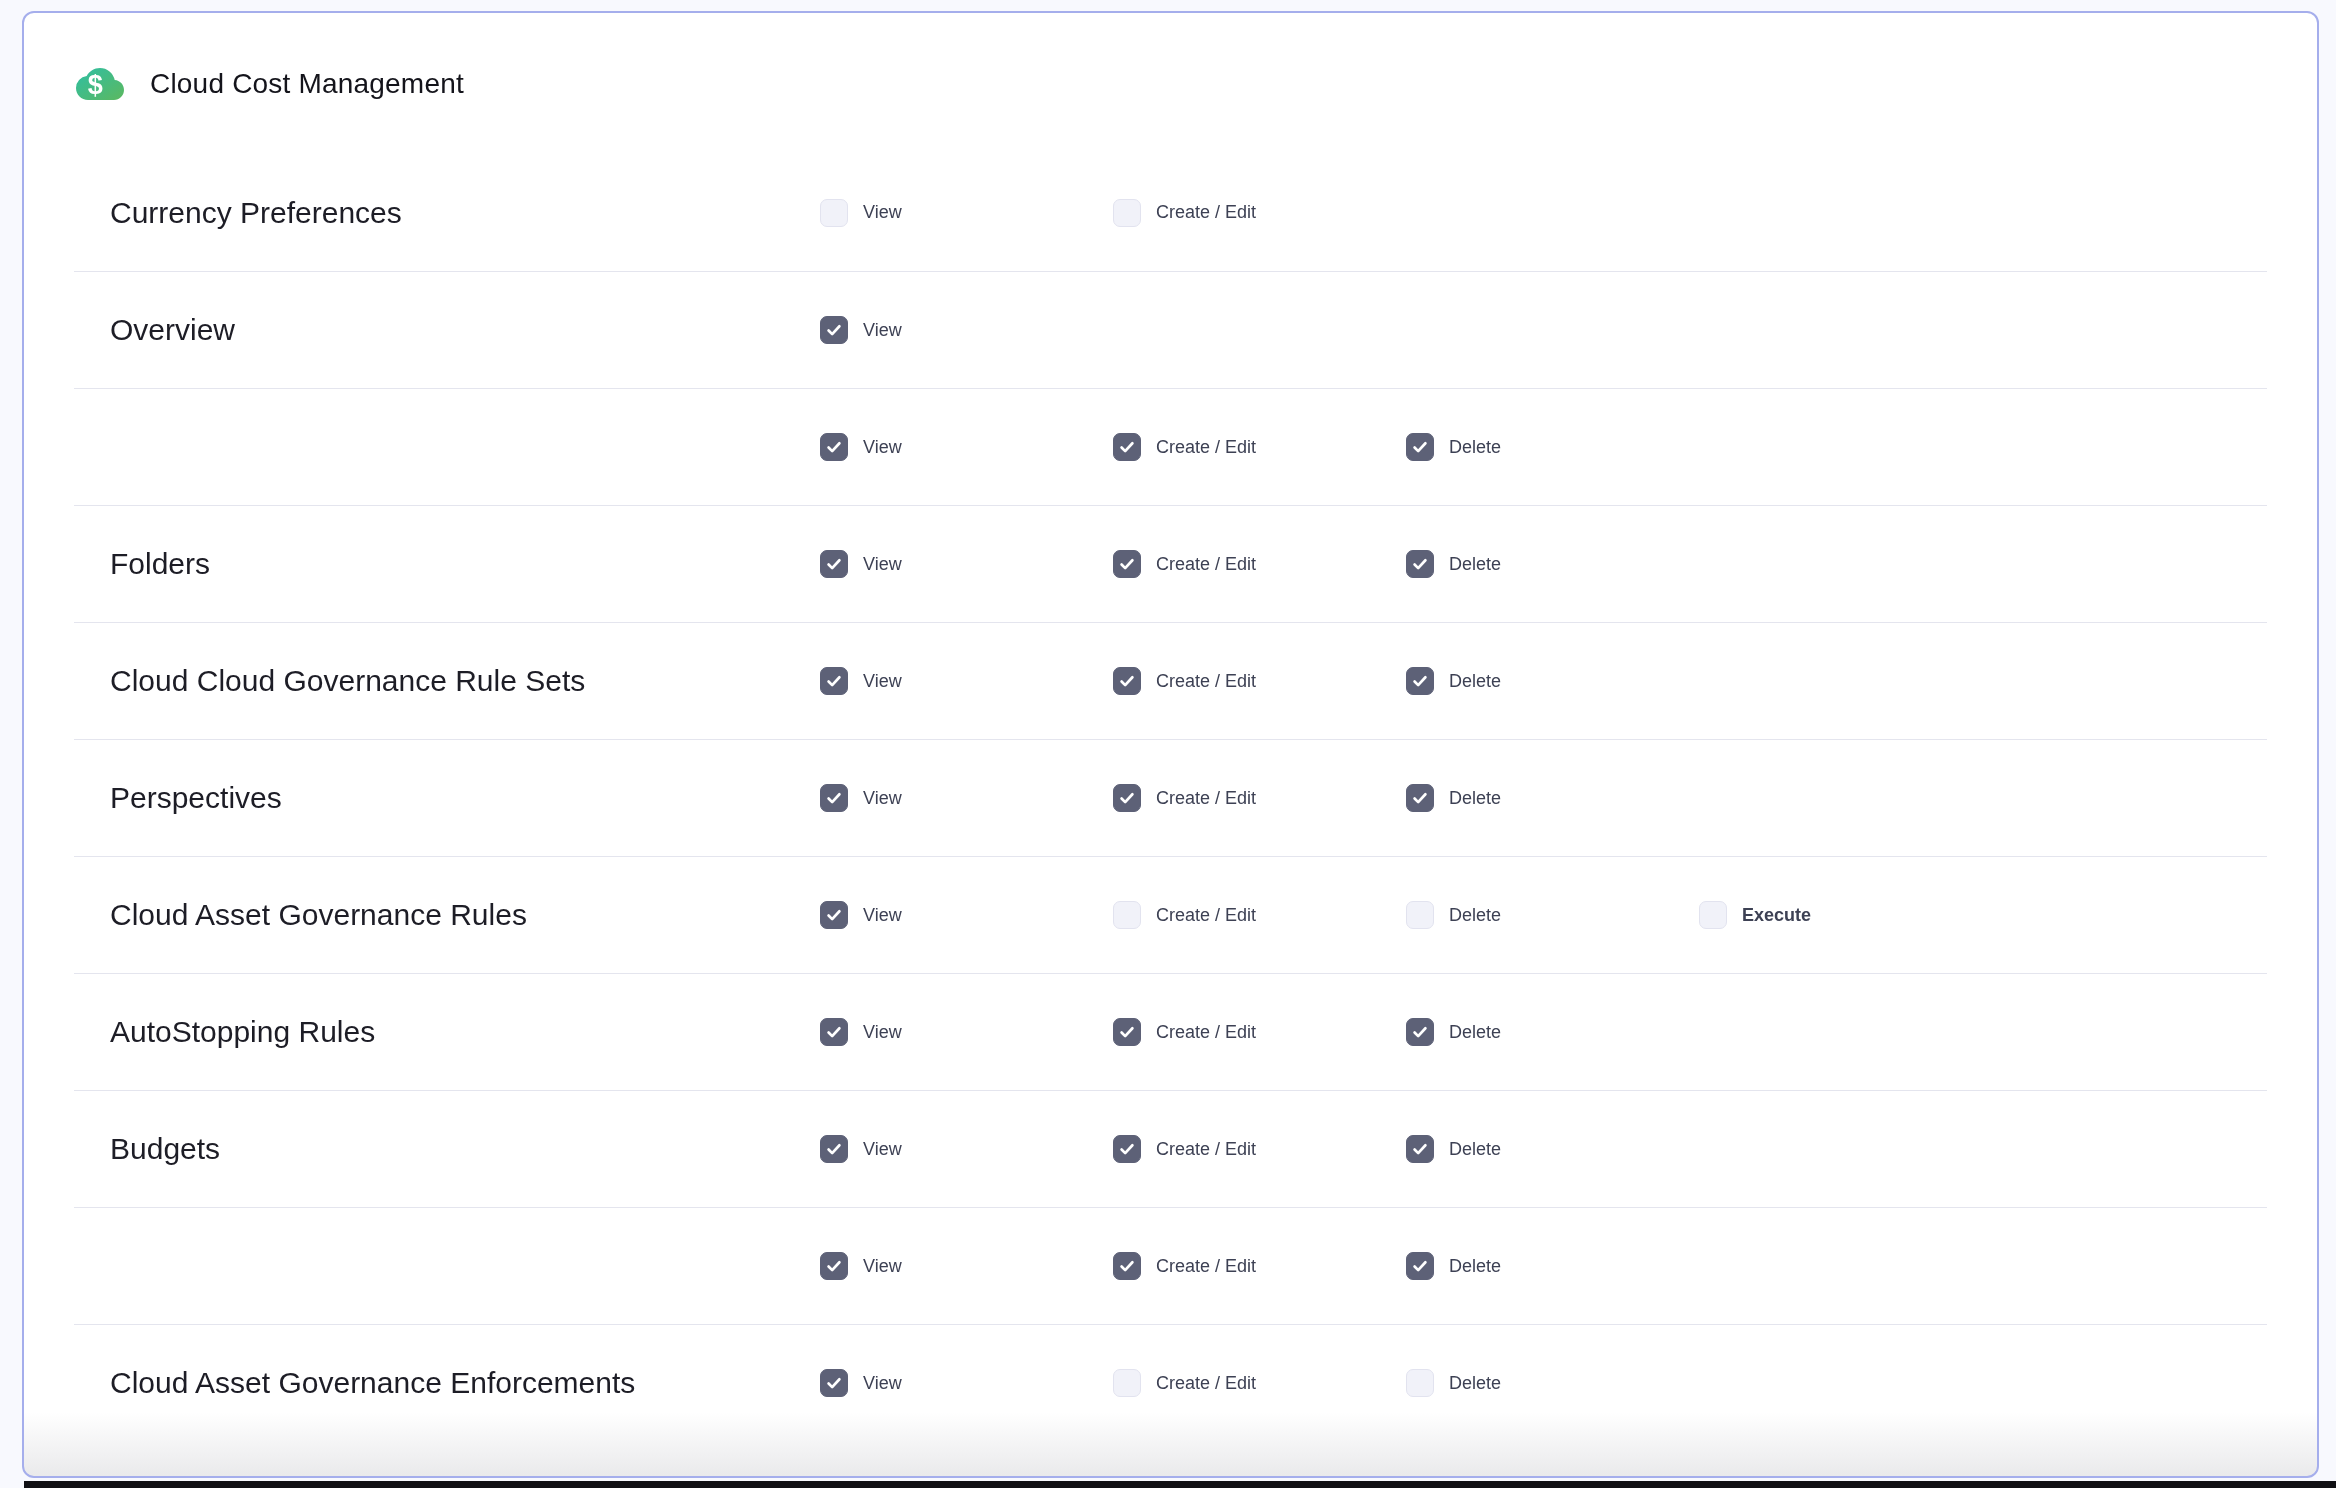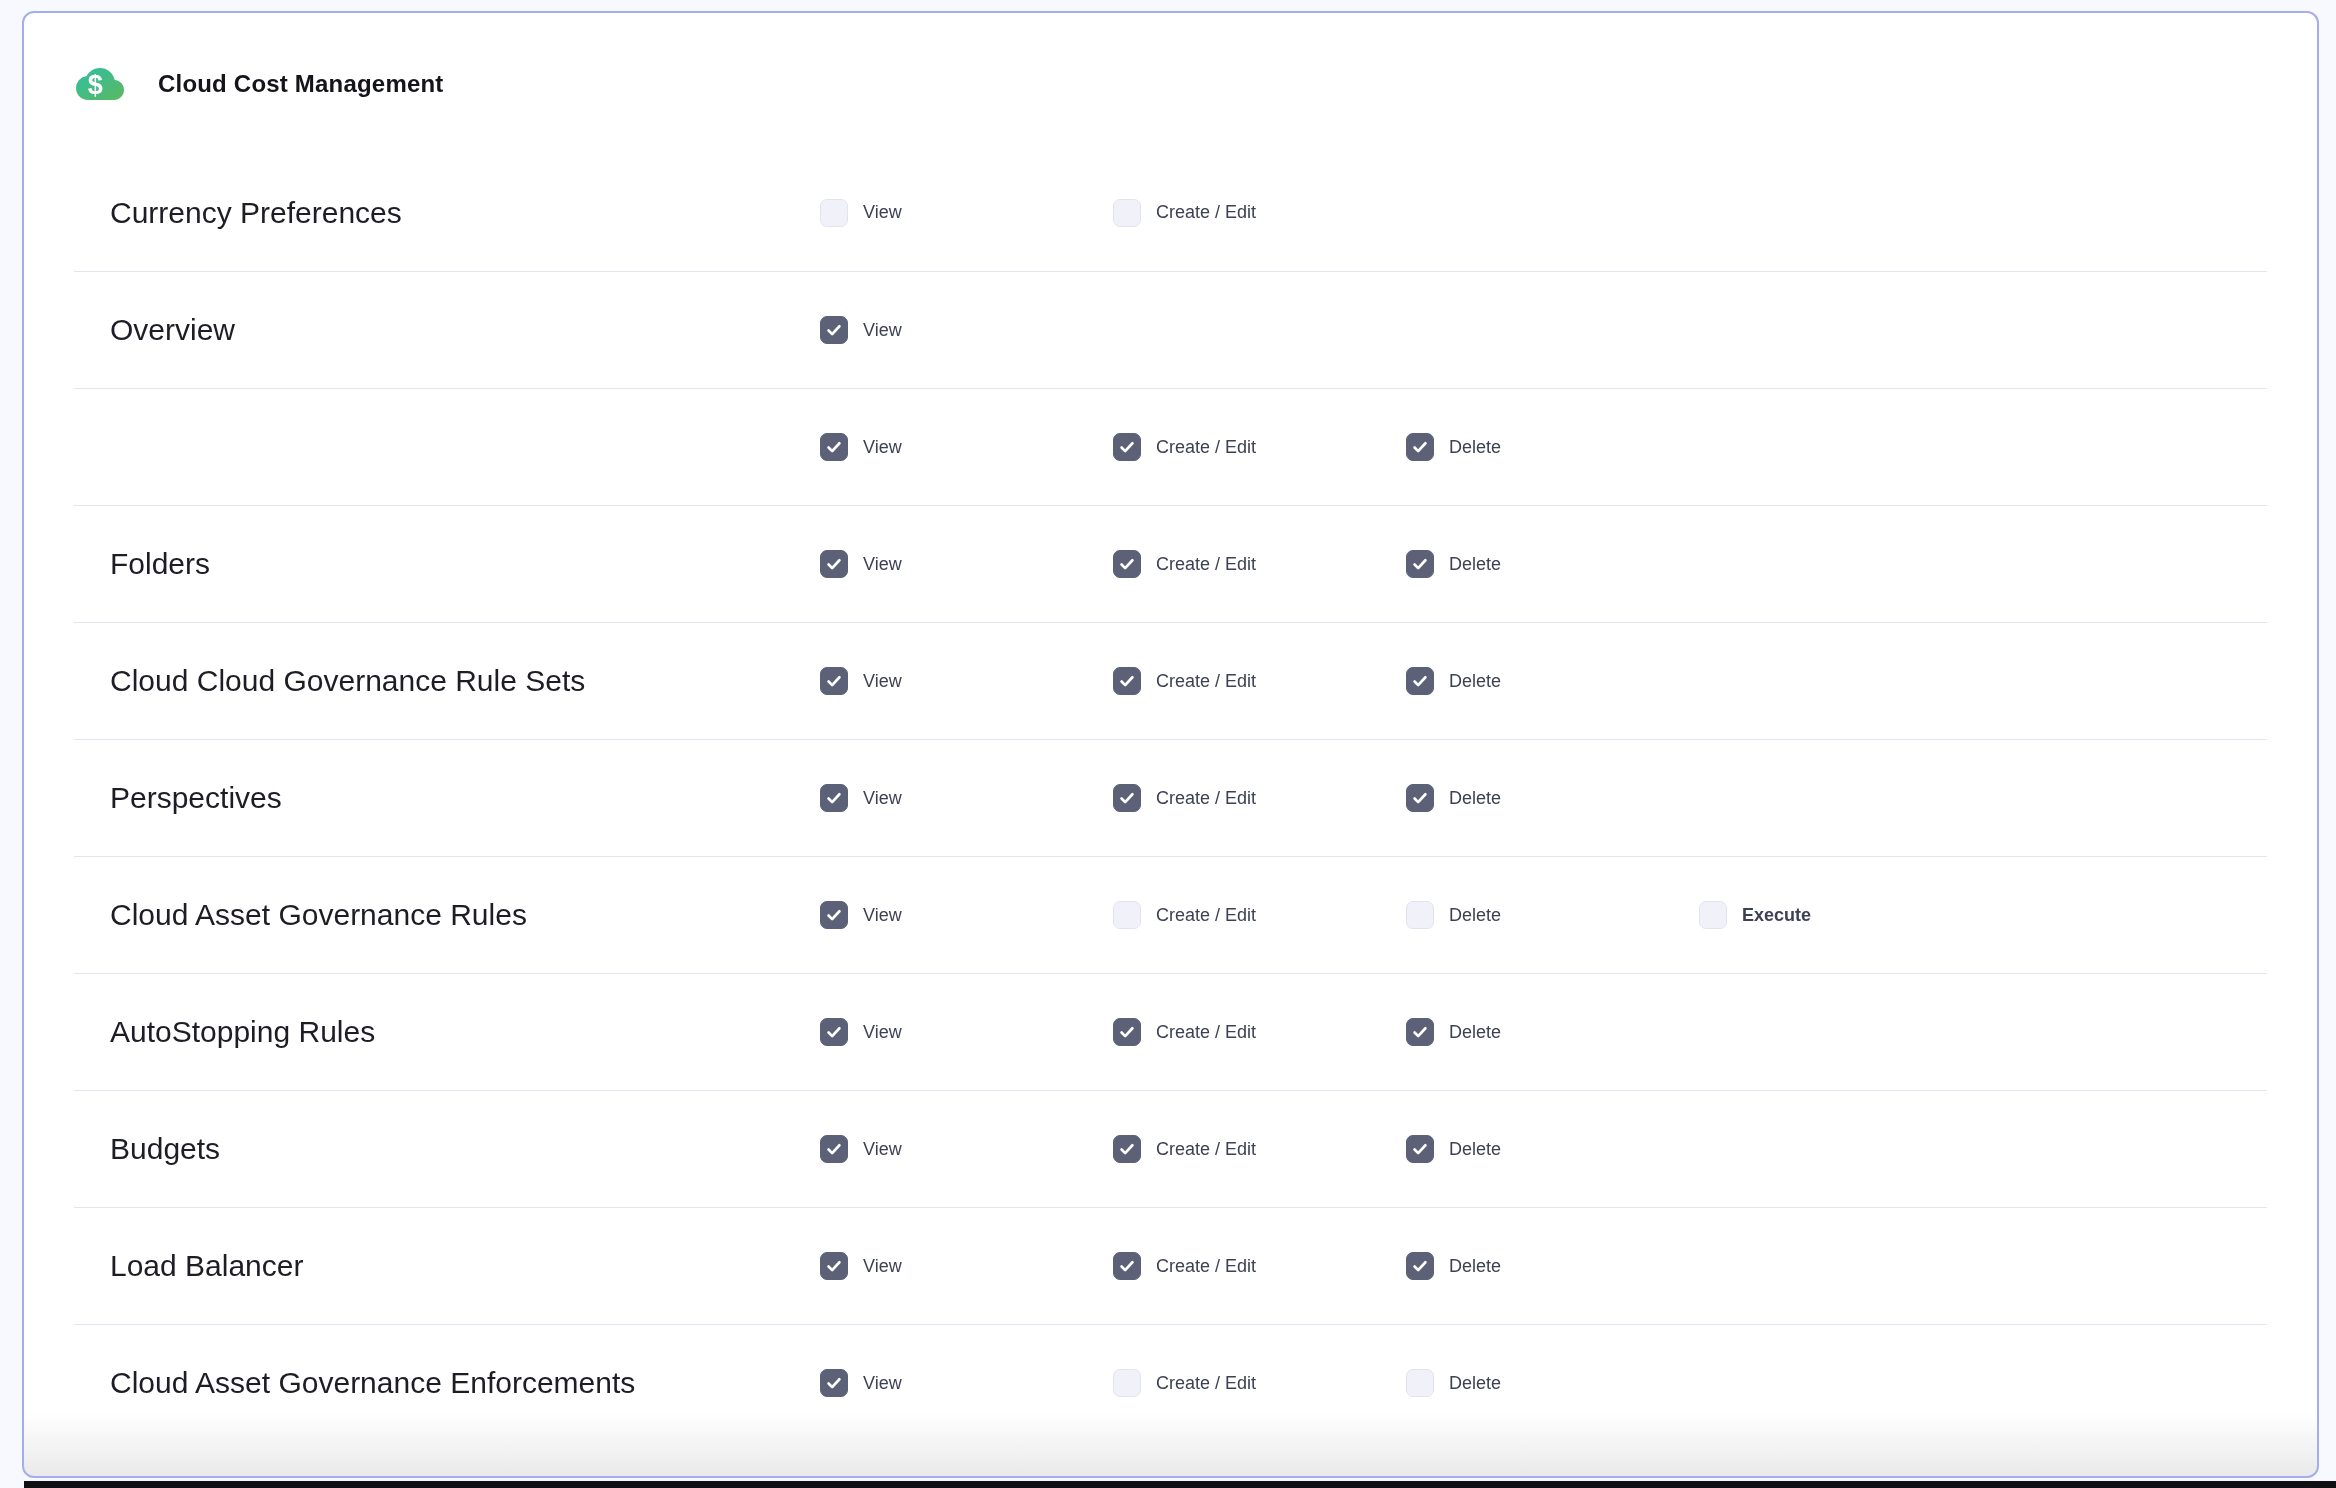--- a/index.html
+++ b/index.html
@@ -42,23 +42,23 @@
     display:flex;
     align-items:center;
   }
   .app-icon{
     width:52px;height:44px;
     display:inline-block;
     flex:0 0 auto;
   }
   .app-icon svg{width:100%;height:100%;display:block;}
   .page-title{
-    margin-left:32px;
-    font-size:24px;
-    font-weight:700;
+    margin-left:24px;
+    font-size:28px;
+    font-weight:400;
     color:#14141b;
     letter-spacing:0.2px;
   }
   .rows{display:block;}
   .row{
     display:grid;
     grid-template-columns:710px 293px 293px 293px 1fr;
     align-items:center;
     height:117px;
     padding-left:36px;
@@ -324,21 +324,20 @@
         <label class="perm" style="grid-column: 4;">
           <span class="cb on">
             <svg viewBox="0 0 24 24" xmlns="http://www.w3.org/2000/svg" fill="none">
               <path d="M5.5 12.6l4.3 4.3 8.7-9.4" stroke="#ffffff" stroke-width="3.2" stroke-linecap="round" stroke-linejoin="round"></path>
             </svg>
           </span>
           <span class="perm-label">Delete</span>
         </label>
       </div>
       <div class="row">
-        <div class="row-label">Load Balancer</div>
         <label class="perm" style="grid-column: 2;">
           <span class="cb on">
             <svg viewBox="0 0 24 24" xmlns="http://www.w3.org/2000/svg" fill="none">
               <path d="M5.5 12.6l4.3 4.3 8.7-9.4" stroke="#ffffff" stroke-width="3.2" stroke-linecap="round" stroke-linejoin="round"></path>
             </svg>
           </span>
           <span class="perm-label">View</span>
         </label>
         <label class="perm" style="grid-column: 3;">
           <span class="cb on">

